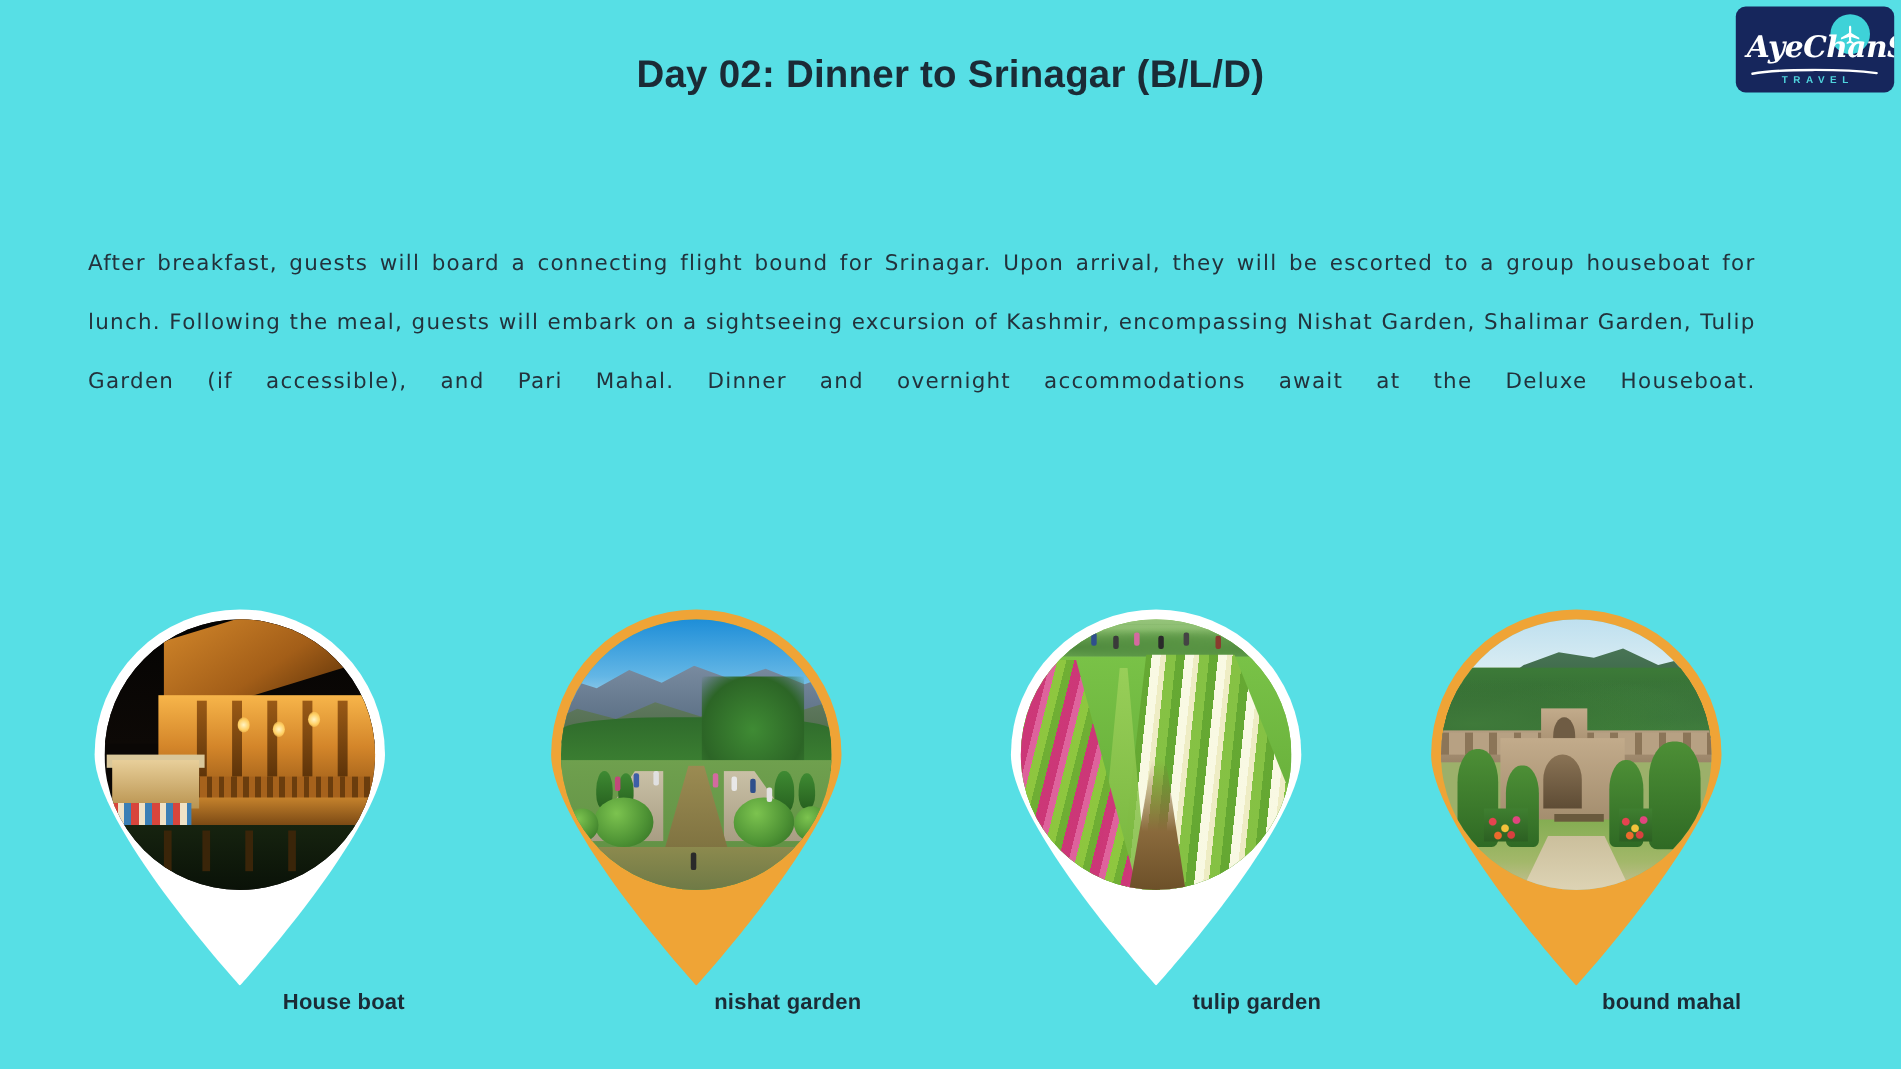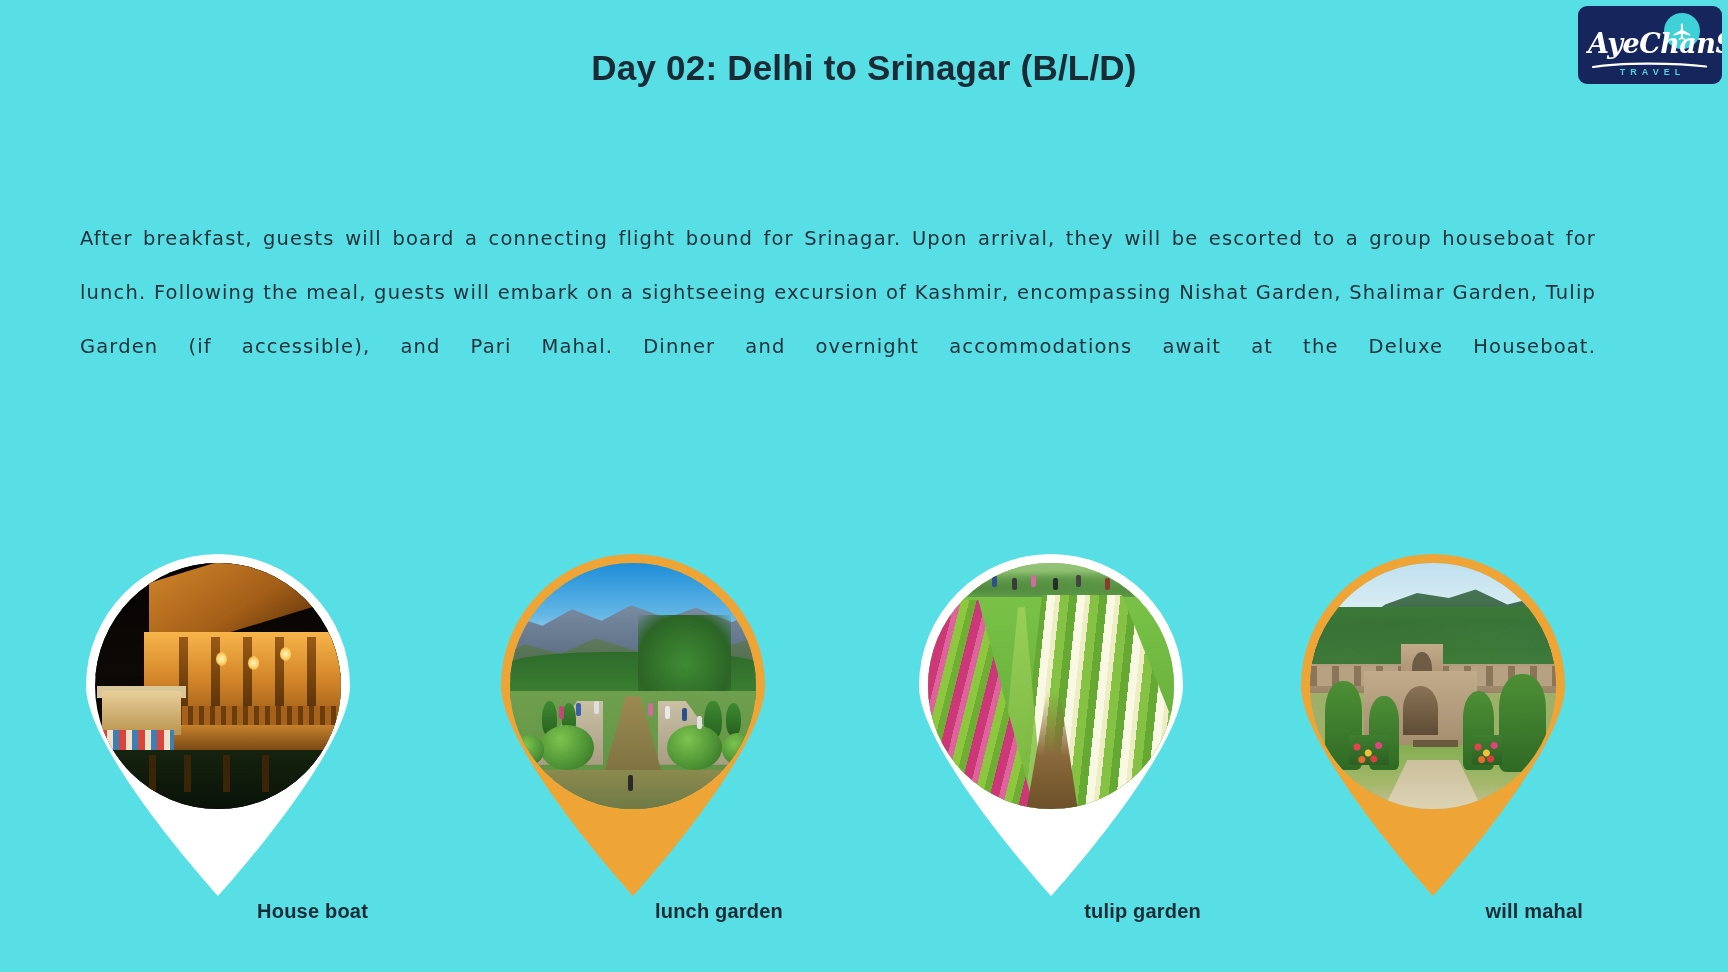--- a/index.html
+++ b/index.html
@@ -284,21 +284,21 @@
       <path fill="#ffffff" d="M21 15.5l-8-4.6V5.2c0-.8-.5-1.4-1.1-1.4s-1.1.6-1.1 1.4v5.7l-8 4.6v1.8l8-2.4v4l-2.3 1.5v1.3l3.4-.9 3.4.9v-1.3L13 18.9v-4l8 2.4z"></path>
     </svg>
   </div>
   <div class="logo-word">AyeChanSu</div>
   <svg class="logo-swash" viewBox="0 0 116 8">
     <path d="M1 5 C 26 0.5, 84 0.5, 114 4.5" stroke="#ffffff" stroke-width="2.2" fill="none" stroke-linecap="round"></path>
   </svg>
   <div class="logo-sub">TRAVEL</div>
 </div>
 
-<h1 class="title">Day 02: Delhi to Srinagar (B/L/D)</h1>
+<h1 class="title">Day 02: Dinner to Srinagar (B/L/D)</h1>
 
 <p class="para">After breakfast, guests will board a connecting flight bound for Srinagar. Upon arrival, they will be escorted to a group houseboat for lunch. Following the meal, guests will embark on a sightseeing excursion of Kashmir, encompassing Nishat Garden, Shalimar Garden, Tulip Garden (if accessible), and Pari Mahal. Dinner and overnight accommodations await at the Deluxe Houseboat.</p>
 
 <div class="pins">
 
   <div class="pin-cell c0">
     <div class="pin">
       <svg class="pin-shape" viewBox="0 0 300 360">
         <path d="M150 360 C 150 360, 18 215, 18 150 A 132 132 0 1 1 282 150 C 282 215, 150 360, 150 360 Z" fill="#ffffff"></path>
       </svg>
@@ -361,21 +361,21 @@
           <div class="ng-person" style="left:27%; top:57%; background:#3d5fa8"></div>
           <div class="ng-person" style="left:34%; top:56%; background:#e0e0e0"></div>
           <div class="ng-person" style="left:56%; top:57%; background:#d46aa0"></div>
           <div class="ng-person" style="left:63%; top:58%; background:#e8e8e8"></div>
           <div class="ng-person" style="left:70%; top:59%; background:#2f4f8c"></div>
           <div class="ng-person" style="left:76%; top:62%; background:#e2e2e2"></div>
           <div class="ng-person" style="left:48%; top:86%; background:#2a2a2a; height:16px"></div>
         </div>
       </div>
     </div>
-    <div class="caption">lunch garden</div>
+    <div class="caption">nishat garden</div>
   </div>
 
   <div class="pin-cell c2">
     <div class="pin">
       <svg class="pin-shape" viewBox="0 0 300 360">
         <path d="M150 360 C 150 360, 18 215, 18 150 A 132 132 0 1 1 282 150 C 282 215, 150 360, 150 360 Z" fill="#ffffff"></path>
       </svg>
       <div class="photo-clip">
         <div class="photo ph-tulip">
           <div class="tg-back"></div>
@@ -420,16 +420,16 @@
           <div class="pm-bench"></div>
           <div class="pm-hedge" style="left:6%; top:48%; width:15%; height:36%"></div>
           <div class="pm-hedge" style="left:24%; top:54%; width:12%; height:30%"></div>
           <div class="pm-hedge" style="left:62%; top:52%; width:13%; height:32%"></div>
           <div class="pm-hedge" style="left:77%; top:45%; width:19%; height:40%"></div>
           <div class="pm-flowers" style="left:16%; top:70%; width:16%"></div>
           <div class="pm-flowers" style="left:66%; top:70%; width:12%"></div>
         </div>
       </div>
     </div>
-    <div class="caption">will mahal</div>
+    <div class="caption">bound mahal</div>
   </div>
 
 </div>
 
 </body></html>

